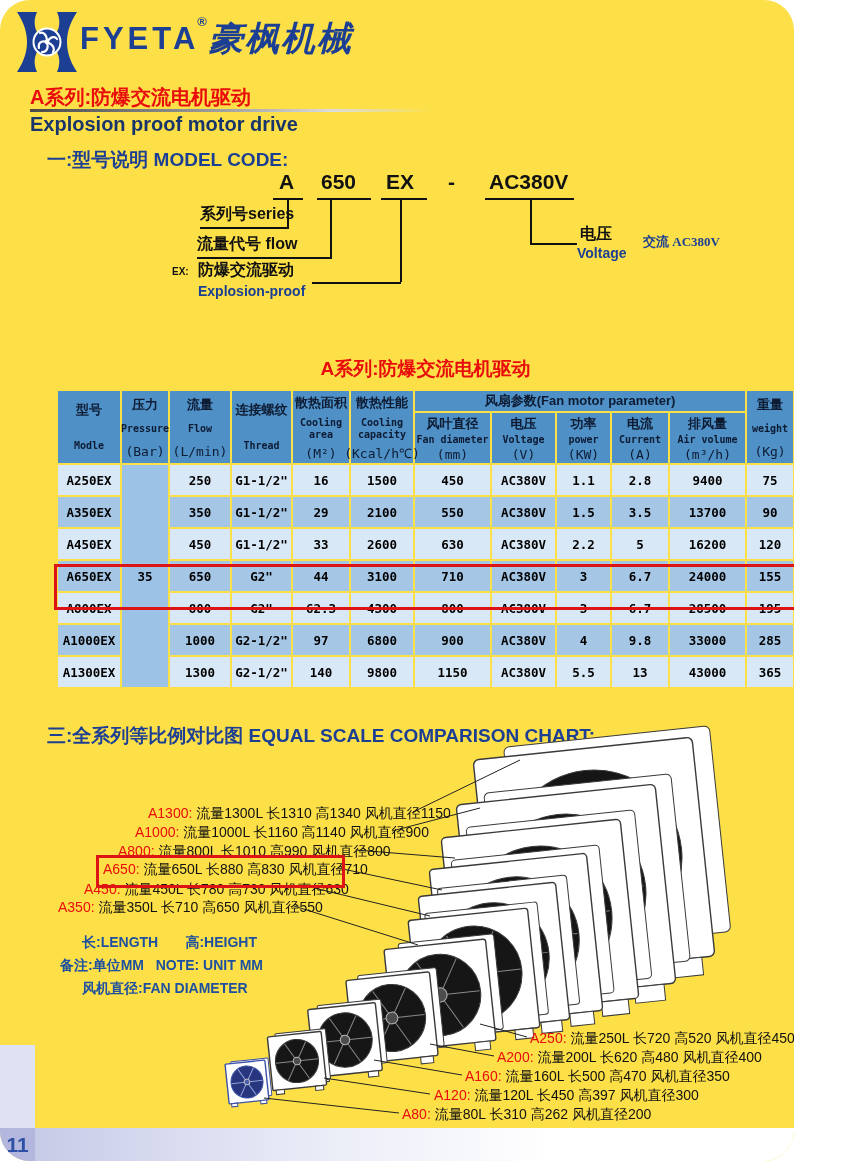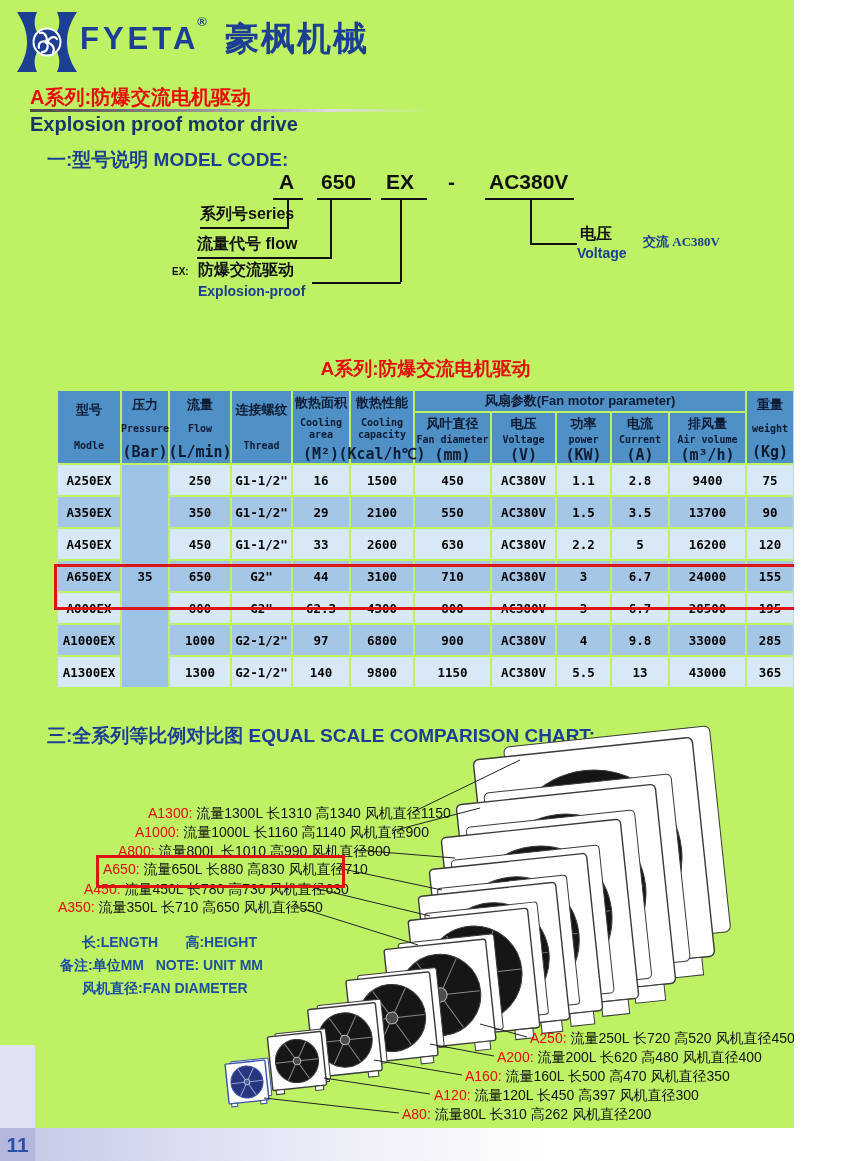--- a/index.html
+++ b/index.html
@@ -1,23 +1,23 @@
 <!DOCTYPE html>
 <html><head>
 <meta charset="utf-8">
 <style>
   html,body{margin:0;padding:0;background:#fff;}
-  #page{position:relative;width:794px;height:1161px;background:#bef264;overflow:hidden;
-        font-family:"Liberation Sans",sans-serif;}
+  #page{position:relative;width:794px;height:1161px;background:#fde047;overflow:hidden;
+        font-family:"Liberation Sans",sans-serif;border-radius:30px;}
   .abs{position:absolute;}
   
   .brand-row{left:80px;top:16px;display:flex;align-items:flex-start;}
   .brand-en{font-size:31px;font-weight:700;color:#1c3f94;letter-spacing:4px;line-height:46px;}
   .brand-reg{font-size:13px;font-weight:700;color:#1c3f94;margin:-2px 2px 0 -2px;}
-  .brand-cn{font-size:34px;font-weight:800;color:#1c3f94;line-height:44px;margin-left:16px;letter-spacing:2px;}
+  .brand-cn{font-size:34px;font-weight:800;color:#1c3f94;line-height:44px;margin-left:0;letter-spacing:2px;font-style:italic;}
   .series-cn{left:30px;top:84px;font-size:20px;font-weight:800;color:#e80c0c;}
   .series-rule{left:30px;top:109px;width:402px;height:3px;
        background:linear-gradient(to right,#4a4a4a,#9a9a9a 45%,#dcdcdc 75%,rgba(255,255,255,0));}
   .series-en{left:30px;top:113px;font-size:20px;font-weight:700;color:#17356b;}
   .sec-title{font-size:19px;font-weight:800;color:#1c3f94;}
   
   .code-part{top:170px;font-size:21px;font-weight:800;color:#111;}
   .uline{height:2px;background:#111;top:198px;}
   .vline,.hline{background:#111;}
   .vline{width:1.5px;}
@@ -28,21 +28,21 @@
   .callout-note{font-size:13px;font-weight:700;color:#1c3f94;font-family:"Liberation Serif",serif;}
   
   .tbl-title{left:57px;top:356px;width:737px;text-align:center;font-size:19px;font-weight:800;color:#e80c0c;}
   .t-wrap{left:56px;top:389px;width:739px;}
   table.tech{border-collapse:separate;border-spacing:2px;width:739px;table-layout:fixed;}
   table.tech th,table.tech td{padding:0;margin:0;}
   th.hc{background:#4f90c6;color:#0d1b33;vertical-align:middle;}
   th.group{height:20px;font-size:13px;font-weight:800;}
   th.main .cn,th.sub .cn{font-size:13px;font-weight:800;line-height:15px;}
   th.main .en,th.sub .en{font-size:10px;font-weight:700;font-family:"DejaVu Sans Mono",monospace;line-height:12px;}
-  th.main .unit,th.sub .unit{font-size:15px;font-weight:700;font-family:"DejaVu Sans Mono",monospace;line-height:12px;}
+  th.main .unit,th.sub .unit{font-size:13px;font-weight:400;font-family:"DejaVu Sans Mono",monospace;line-height:12px;}
   th.main>div,th.sub>div{display:flex;flex-direction:column;justify-content:space-around;align-items:center;}
   th.main>div{height:72px;}
   th.sub>div{height:48px;}
   td.cell{height:30px;text-align:center;vertical-align:middle;
           font-family:"DejaVu Sans Mono",monospace;font-size:12.5px;font-weight:700;color:#000;}
   tr.light td.cell{background:#d9e8f6;}
   tr.dark td.cell{background:#a6c6e6;}
   td.pressure{background:#9cc3e6 !important;}
   .row-hl{left:54px;top:564px;width:737px;height:40px;border:3px solid #de1414;z-index:3;pointer-events:none;}
   

